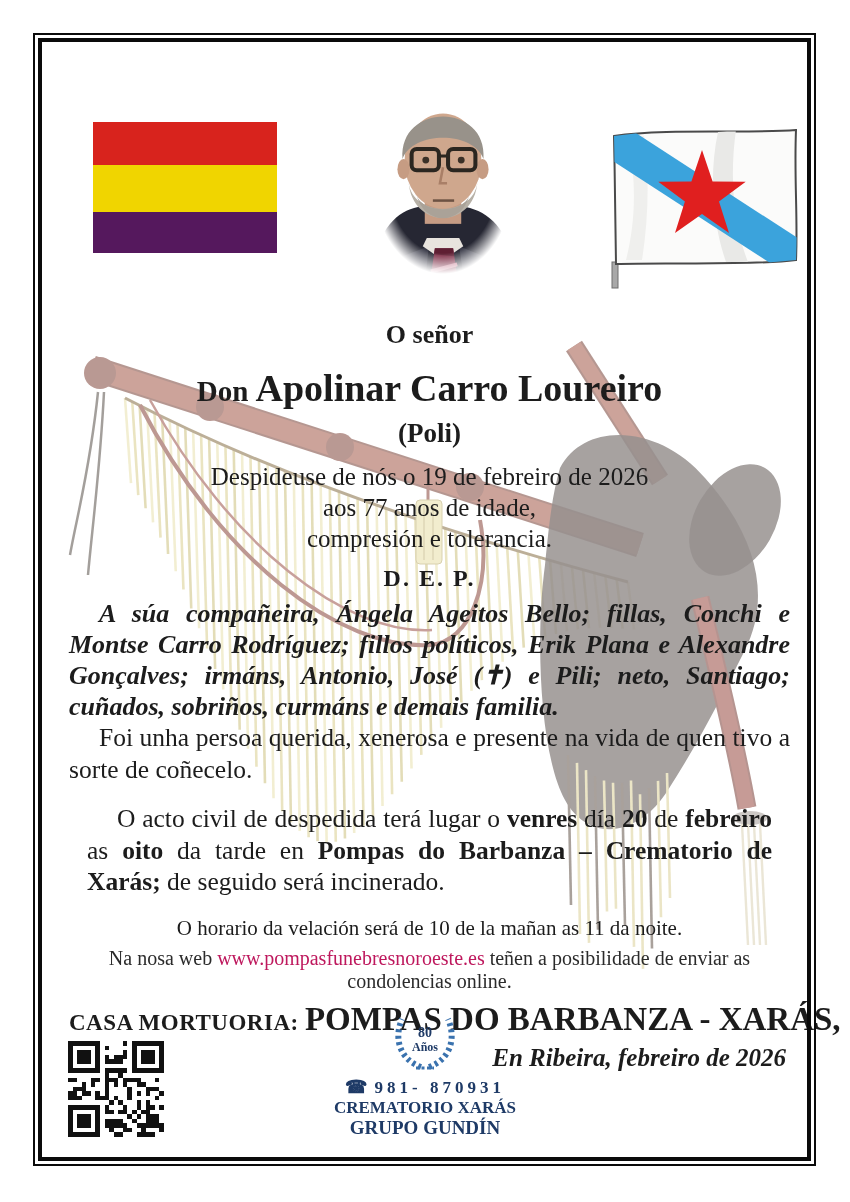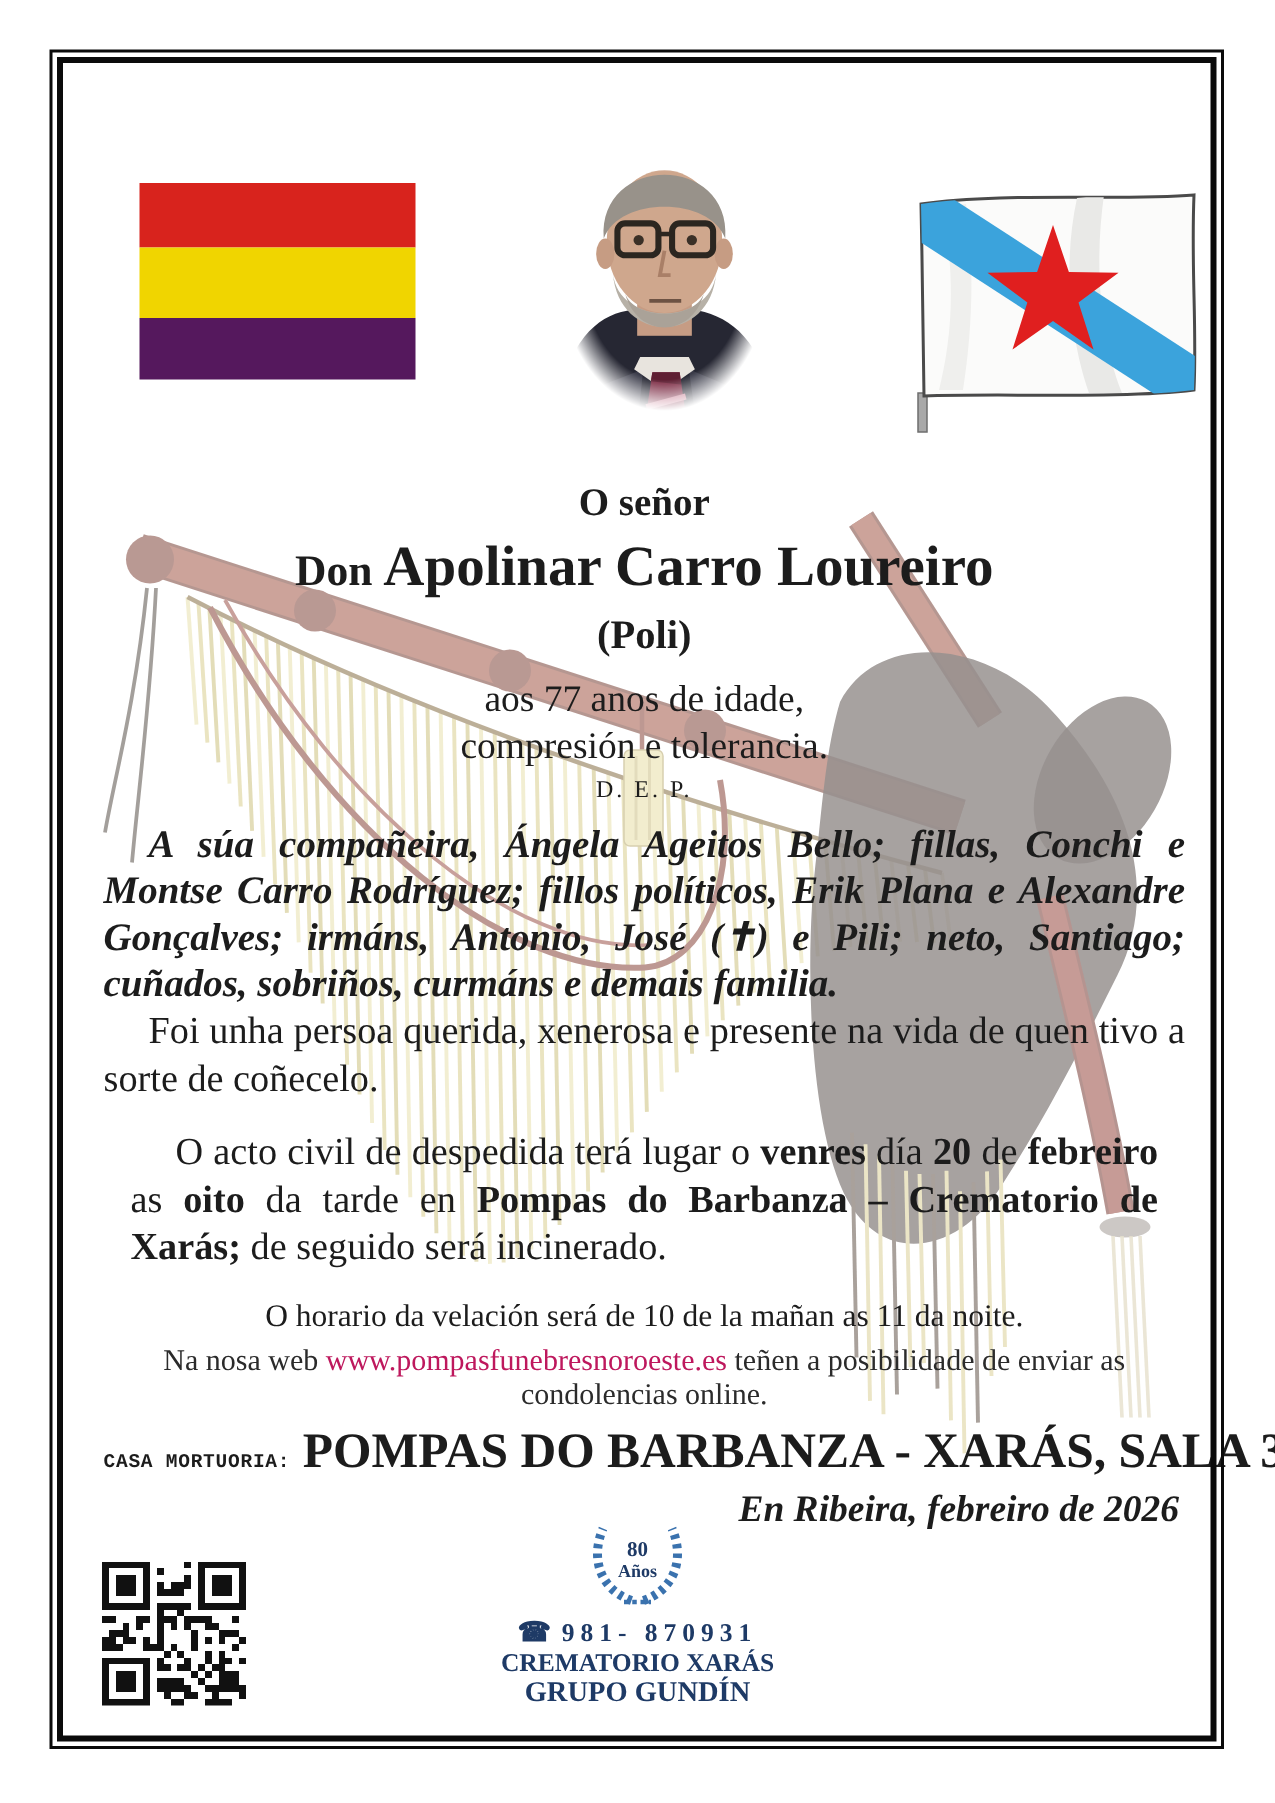--- a/index.html
+++ b/index.html
@@ -21,35 +21,35 @@
   #flag-republic .s2{height:47px;background:#f0d500;}
   #flag-republic .s3{height:41px;background:#55185d;}
   #portrait{left:362px;top:84px;width:162px;height:222px;
     -webkit-mask:radial-gradient(ellipse 55% 52% at 50% 45%, #000 60%, transparent 78%);
             mask:radial-gradient(ellipse 55% 52% at 50% 45%, #000 60%, transparent 78%);}
   #flag-estreleira{left:598px;top:118px;width:210px;height:172px;}
   
   #main{position:absolute;left:69px;right:60px;top:320px;z-index:2;}
   .c{text-align:center;}
   .pre-title{font-size:26px;font-weight:bold;line-height:30px;}
-  .name-line{line-height:44px;margin-top:6px;font-weight:bold;}
+  .name-line{line-height:44px;margin-top:16px;font-weight:bold;}
   .name-don{font-size:29px;}
   .name-main{font-size:38px;}
   .alias{font-size:27px;font-weight:bold;line-height:30px;margin-bottom:13px;}
   .intro-line{font-size:25px;line-height:31px;}
-  .dep{font-size:16px;font-weight:normal;letter-spacing:2px;line-height:28px;}
+  .dep{font-size:24px;font-weight:bold;letter-spacing:2px;margin-top:10px;line-height:28px;}
   .family{font-size:26px;font-weight:bold;font-style:italic;line-height:31px;
           text-align:justify;text-indent:30px;margin-top:6px;}
   .body-p{font-size:25.5px;line-height:31.5px;text-align:justify;text-indent:30px;}
   .body-p b{font-weight:bold;}
   .wake{font-size:21px;font-weight:normal;margin-top:14px;}
   .webline{font-size:20px;margin-top:6px;color:#2b2b2b;}
   .webline a{color:#be185d;text-decoration:none;}
   .mortuary{margin-top:8px;white-space:nowrap;}
-  .mortuary .lbl{font-size:13px;font-weight:bold;letter-spacing:.5px;font-family:Liberation Mono, monospace;}
+  .mortuary .lbl{font-size:23px;font-weight:bold;letter-spacing:.5px;}
   .mortuary .val{font-size:33px;font-weight:bold;}
   .dateline{font-size:25px;font-weight:bold;font-style:italic;text-align:right;
             margin-top:6px;padding-right:4px;}
   
   #qr{position:absolute;left:68px;top:1041px;width:96px;height:96px;z-index:2;}
   #footer{position:absolute;left:0;right:0;top:1010px;text-align:center;z-index:2;color:#1e3a66;}
   #footer .phone{font-size:17px;font-weight:bold;letter-spacing:4px;margin-top:2px;}
   #footer .phone .ph-ico{font-size:18px;letter-spacing:0;margin-right:7px;}
   #footer .company{font-size:19px;font-weight:bold;line-height:22px;margin-top:2px;}
   #footer .crema{font-size:17px;font-weight:bold;line-height:20px;}
@@ -214,20 +214,21 @@
     <rect x="-30" y="62" width="290" height="36" transform="rotate(33 105 80)" fill="#3ba3dc"></rect>
   </g>
   <polygon points="104,32 114.6,63.4 147.7,63.8 121,83.6 131,115 104,96 77,115 86.9,83.6 60.3,63.8 93.4,63.4" fill="#e01f1f"></polygon>
 </svg>
 
 <div id="main">
   <div class="c pre-title">O señor</div>
   <div class="c name-line"><span class="name-don">Don </span><span class="name-main">Apolinar Carro Loureiro</span></div>
   <div class="c alias">(Poli)</div>
 
+  <div class="c intro-line">Despideuse de nós o 19 de febreiro de 2026</div>
   <div class="c intro-line">aos 77 anos de idade,</div>
   <div class="c intro-line">compresión e tolerancia.</div>
 
   <div class="c dep">D. E. P.</div>
 
   <p class="family" style="margin:6px 0 0 0;">A súa compañeira, Ángela Ageitos Bello; fillas, Conchi e Montse Carro Rodríguez; fillos políticos, Erik Plana e Alexandre Gonçalves; irmáns, Antonio, José (✝) e Pili; neto, Santiago; cuñados, sobriños, curmáns e demais familia.</p>
 
   <p class="body-p" style="margin:0;">Foi unha persoa querida, xenerosa e presente na vida de quen tivo a sorte de coñecelo.</p>
 
   <p class="body-p" style="margin:18px;"><span>O acto civil de despedida terá lugar o </span><b>venres</b><span> día </span><b>20</b><span> de </span><b>febreiro</b><span> as </span><b>oito</b><span> da tarde en </span><b>Pompas do Barbanza – Crematorio de Xarás;</b><span> de seguido será incinerado.</span></p>

